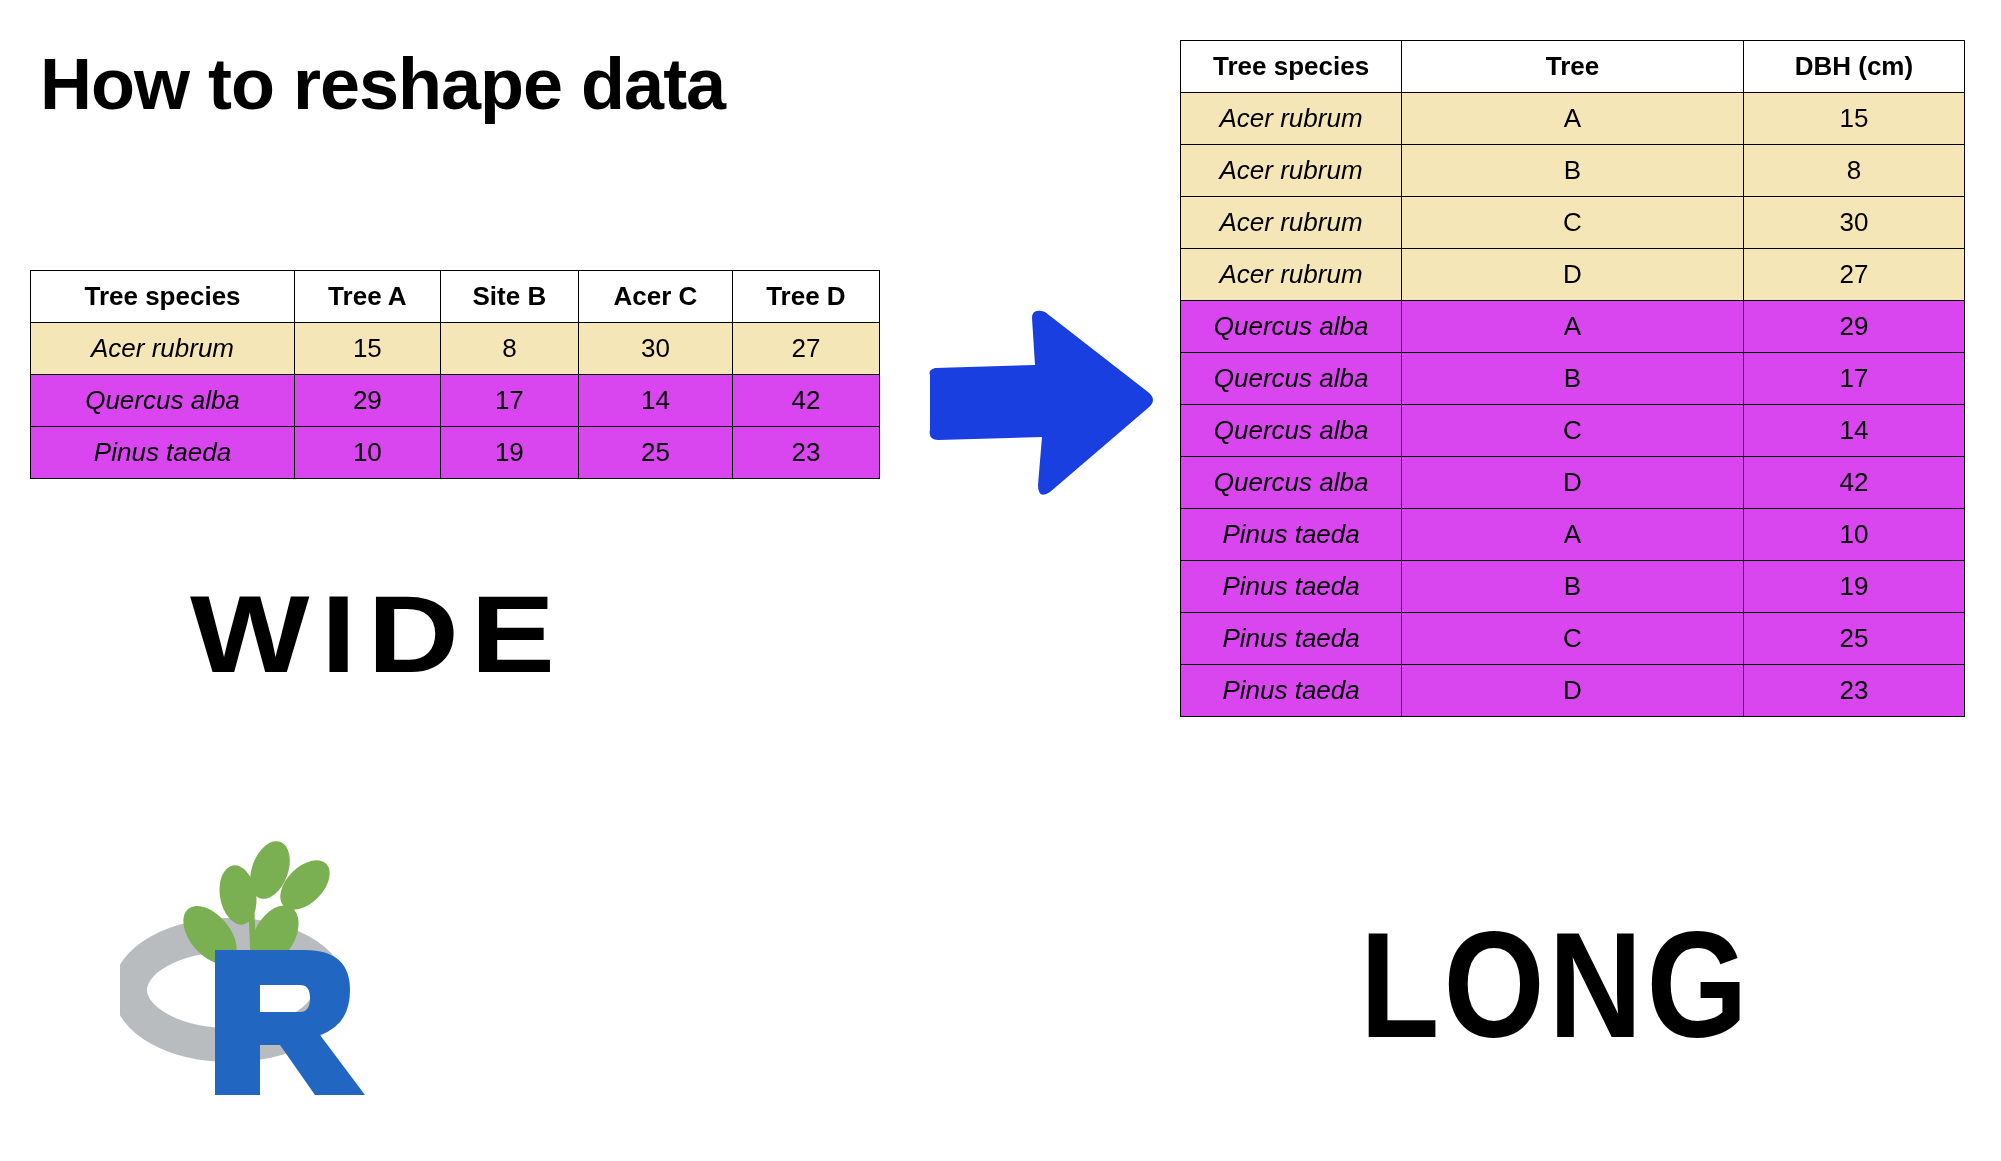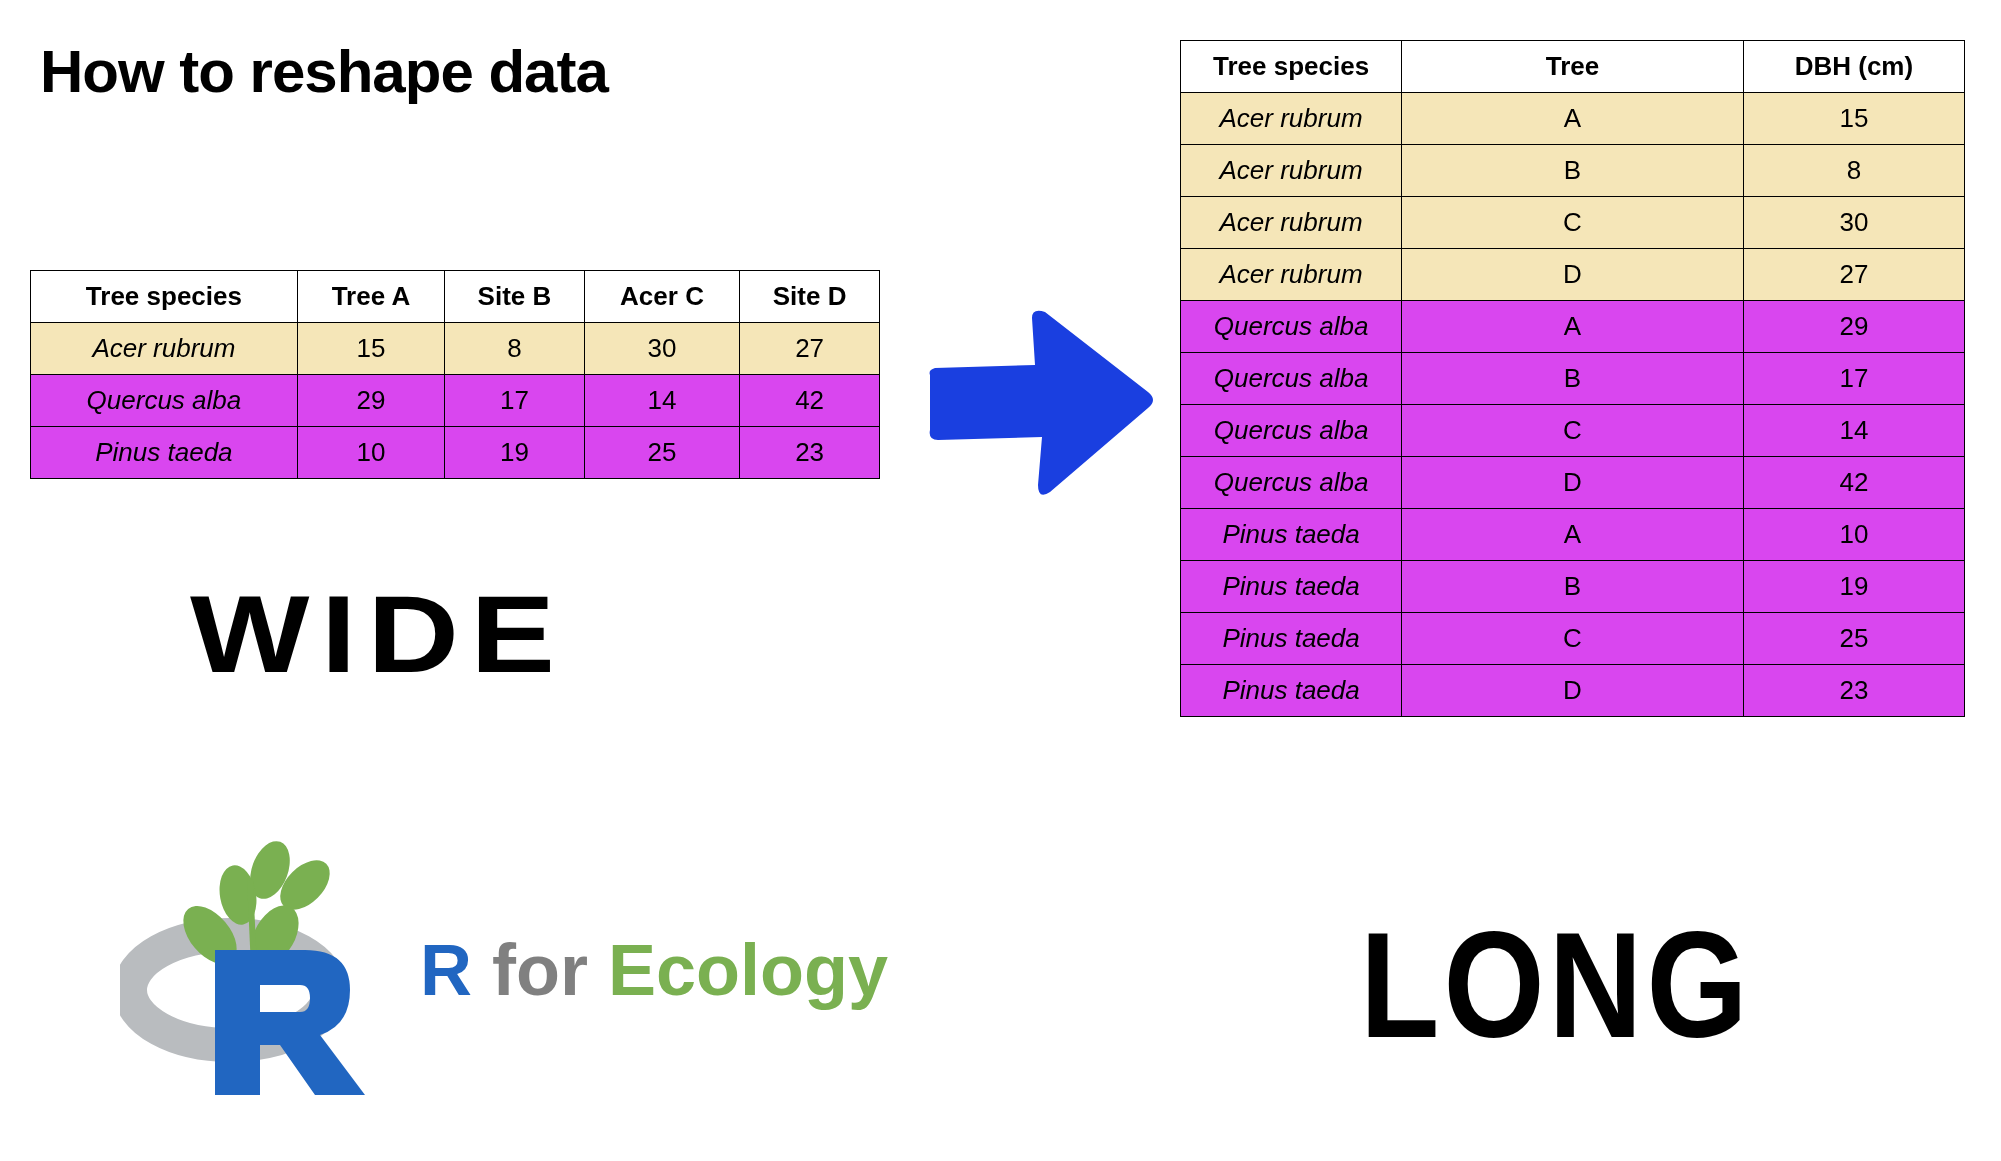--- a/index.html
+++ b/index.html
@@ -6,23 +6,23 @@
   body {
     width: 2001px;
     height: 1161px;
     background: #ffffff;
     font-family: Arial, Helvetica, sans-serif;
     position: relative;
     overflow: hidden;
   }
   .title {
     position: absolute;
-    top: 37px;
+    top: 43px;
     left: 40px;
-    font-size: 60px;
+    font-size: 72px;
     font-weight: 900;
     color: #000;
     letter-spacing: -1px;
   }
   .wide-table {
     position: absolute;
     top: 270px;
     left: 30px;
     width: 850px;
     border-collapse: collapse;
@@ -119,21 +119,21 @@
 
 <div class="title">How to reshape data</div>
 
 <table class="wide-table">
   <thead>
     <tr>
       <th>Tree species</th>
       <th>Tree A</th>
       <th>Site B</th>
       <th>Acer C</th>
-      <th>Site D</th>
+      <th>Tree D</th>
     </tr>
   </thead>
   <tbody>
       <tr class="row-yellow">
         <td class="species-col">Acer rubrum</td>
         <td>15</td>
         <td>8</td>
         <td>30</td>
         <td>27</td>
       </tr>
@@ -258,16 +258,13 @@
       <ellipse cx="155" cy="95" rx="20" ry="32" transform="rotate(30 155 95)"></ellipse>
       <path d="M130 40 L135 150" stroke="#7ab051" stroke-width="6" fill="none"></path>
     </g>
 
     <g fill="#2166c1">
       <path d="M95 110 L95 255 L140 255 L140 205 L160 205 L195 255 L245 255 L200 195
                Q230 185 230 150 Q230 110 185 110 Z
                M140 145 L180 145 Q190 145 190 158 Q190 172 180 172 L140 172 Z"></path>
     </g>
   </svg>
-  <div class="brand-text">
-    <span class="brand-r">R</span><span class="brand-for"> for </span><span class="brand-eco">Ecology</span>
-  </div>
 </div>
 
 </body></html>

